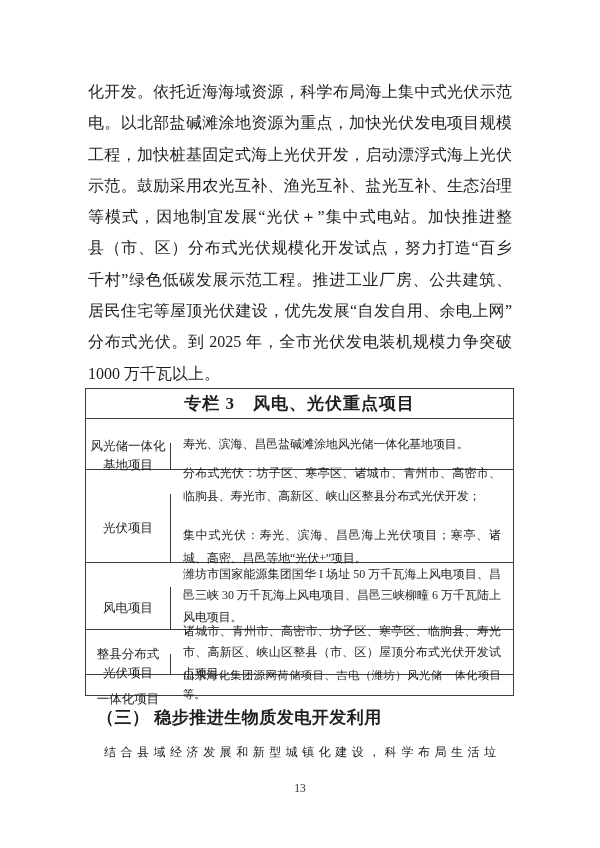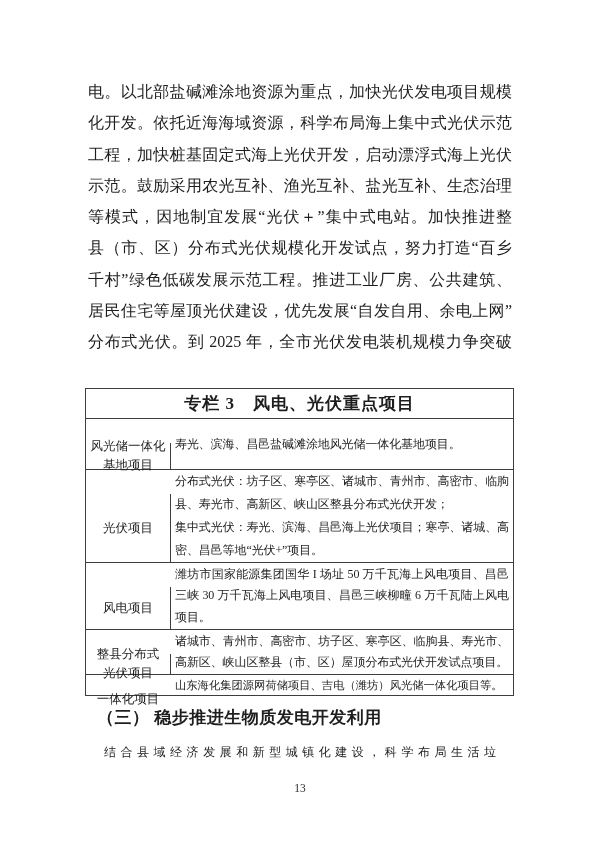--- a/index.html
+++ b/index.html
@@ -47,21 +47,21 @@
     text-align:center;
     font-size:12.5px;line-height:19px;margin-top:24px;
   }
   .tcontent{
     flex:1;box-sizing:border-box;
     display:flex;flex-direction:column;justify-content:center;
     padding:0 4px;
     font-size:12px;letter-spacing:-0.1px;line-height:22px;
     text-align:justify;text-justify:inter-character;
   }
-  .tcontent p{margin:0;}
+  .tcontent p{margin:8px;}
   .row-pv .tcontent{line-height:23px;}
   .row-wind .tcontent{line-height:21.5px;}
   .row-county .tcontent{line-height:21px;}
   .row-integr .tcontent{font-size:11.3px;letter-spacing:0;line-height:19px;}
   
   .h3{
     position:absolute;left:97px;top:706px;
     font-size:17px;font-weight:bold;letter-spacing:0.5px;
   }
   .para2{
@@ -74,29 +74,30 @@
     position:absolute;left:0;top:782px;width:600px;
     text-align:center;font-size:11.5px;color:#2a2a2a;font-family:Liberation Serif, serif;
   }
 </style>
 </head>
 <body>
 
 <div class="page">
 
   <div class="para1">
+    <div class="bline">化开发。依托近海海域资源，科学布局海上集中式光伏示范</div>
     <div class="bline">电。以北部盐碱滩涂地资源为重点，加快光伏发电项目规模</div>
-    <div class="bline">化开发。依托近海海域资源，科学布局海上集中式光伏示范</div>
     <div class="bline">工程，加快桩基固定式海上光伏开发，启动漂浮式海上光伏</div>
     <div class="bline">示范。鼓励采用农光互补、渔光互补、盐光互补、生态治理</div>
     <div class="bline">等模式，因地制宜发展“光伏＋”集中式电站。加快推进整</div>
     <div class="bline">县（市、区）分布式光伏规模化开发试点，努力打造“百乡</div>
     <div class="bline">千村”绿色低碳发展示范工程。推进工业厂房、公共建筑、</div>
     <div class="bline">居民住宅等屋顶光伏建设，优先发展“自发自用、余电上网”</div>
     <div class="bline">分布式光伏。到 2025 年，全市光伏发电装机规模力争突破</div>
+    <div class="bline last">1000 万千瓦以上。</div>
   </div>
 
   <div class="panel">
     <div class="ttitle">专栏 3　风电、光伏重点项目</div>
 
     <div class="trow row-base" style="height:51px">
       <div class="tlabel">
         <div>风光储一体化</div>
         <div>基地项目</div>
       </div>

